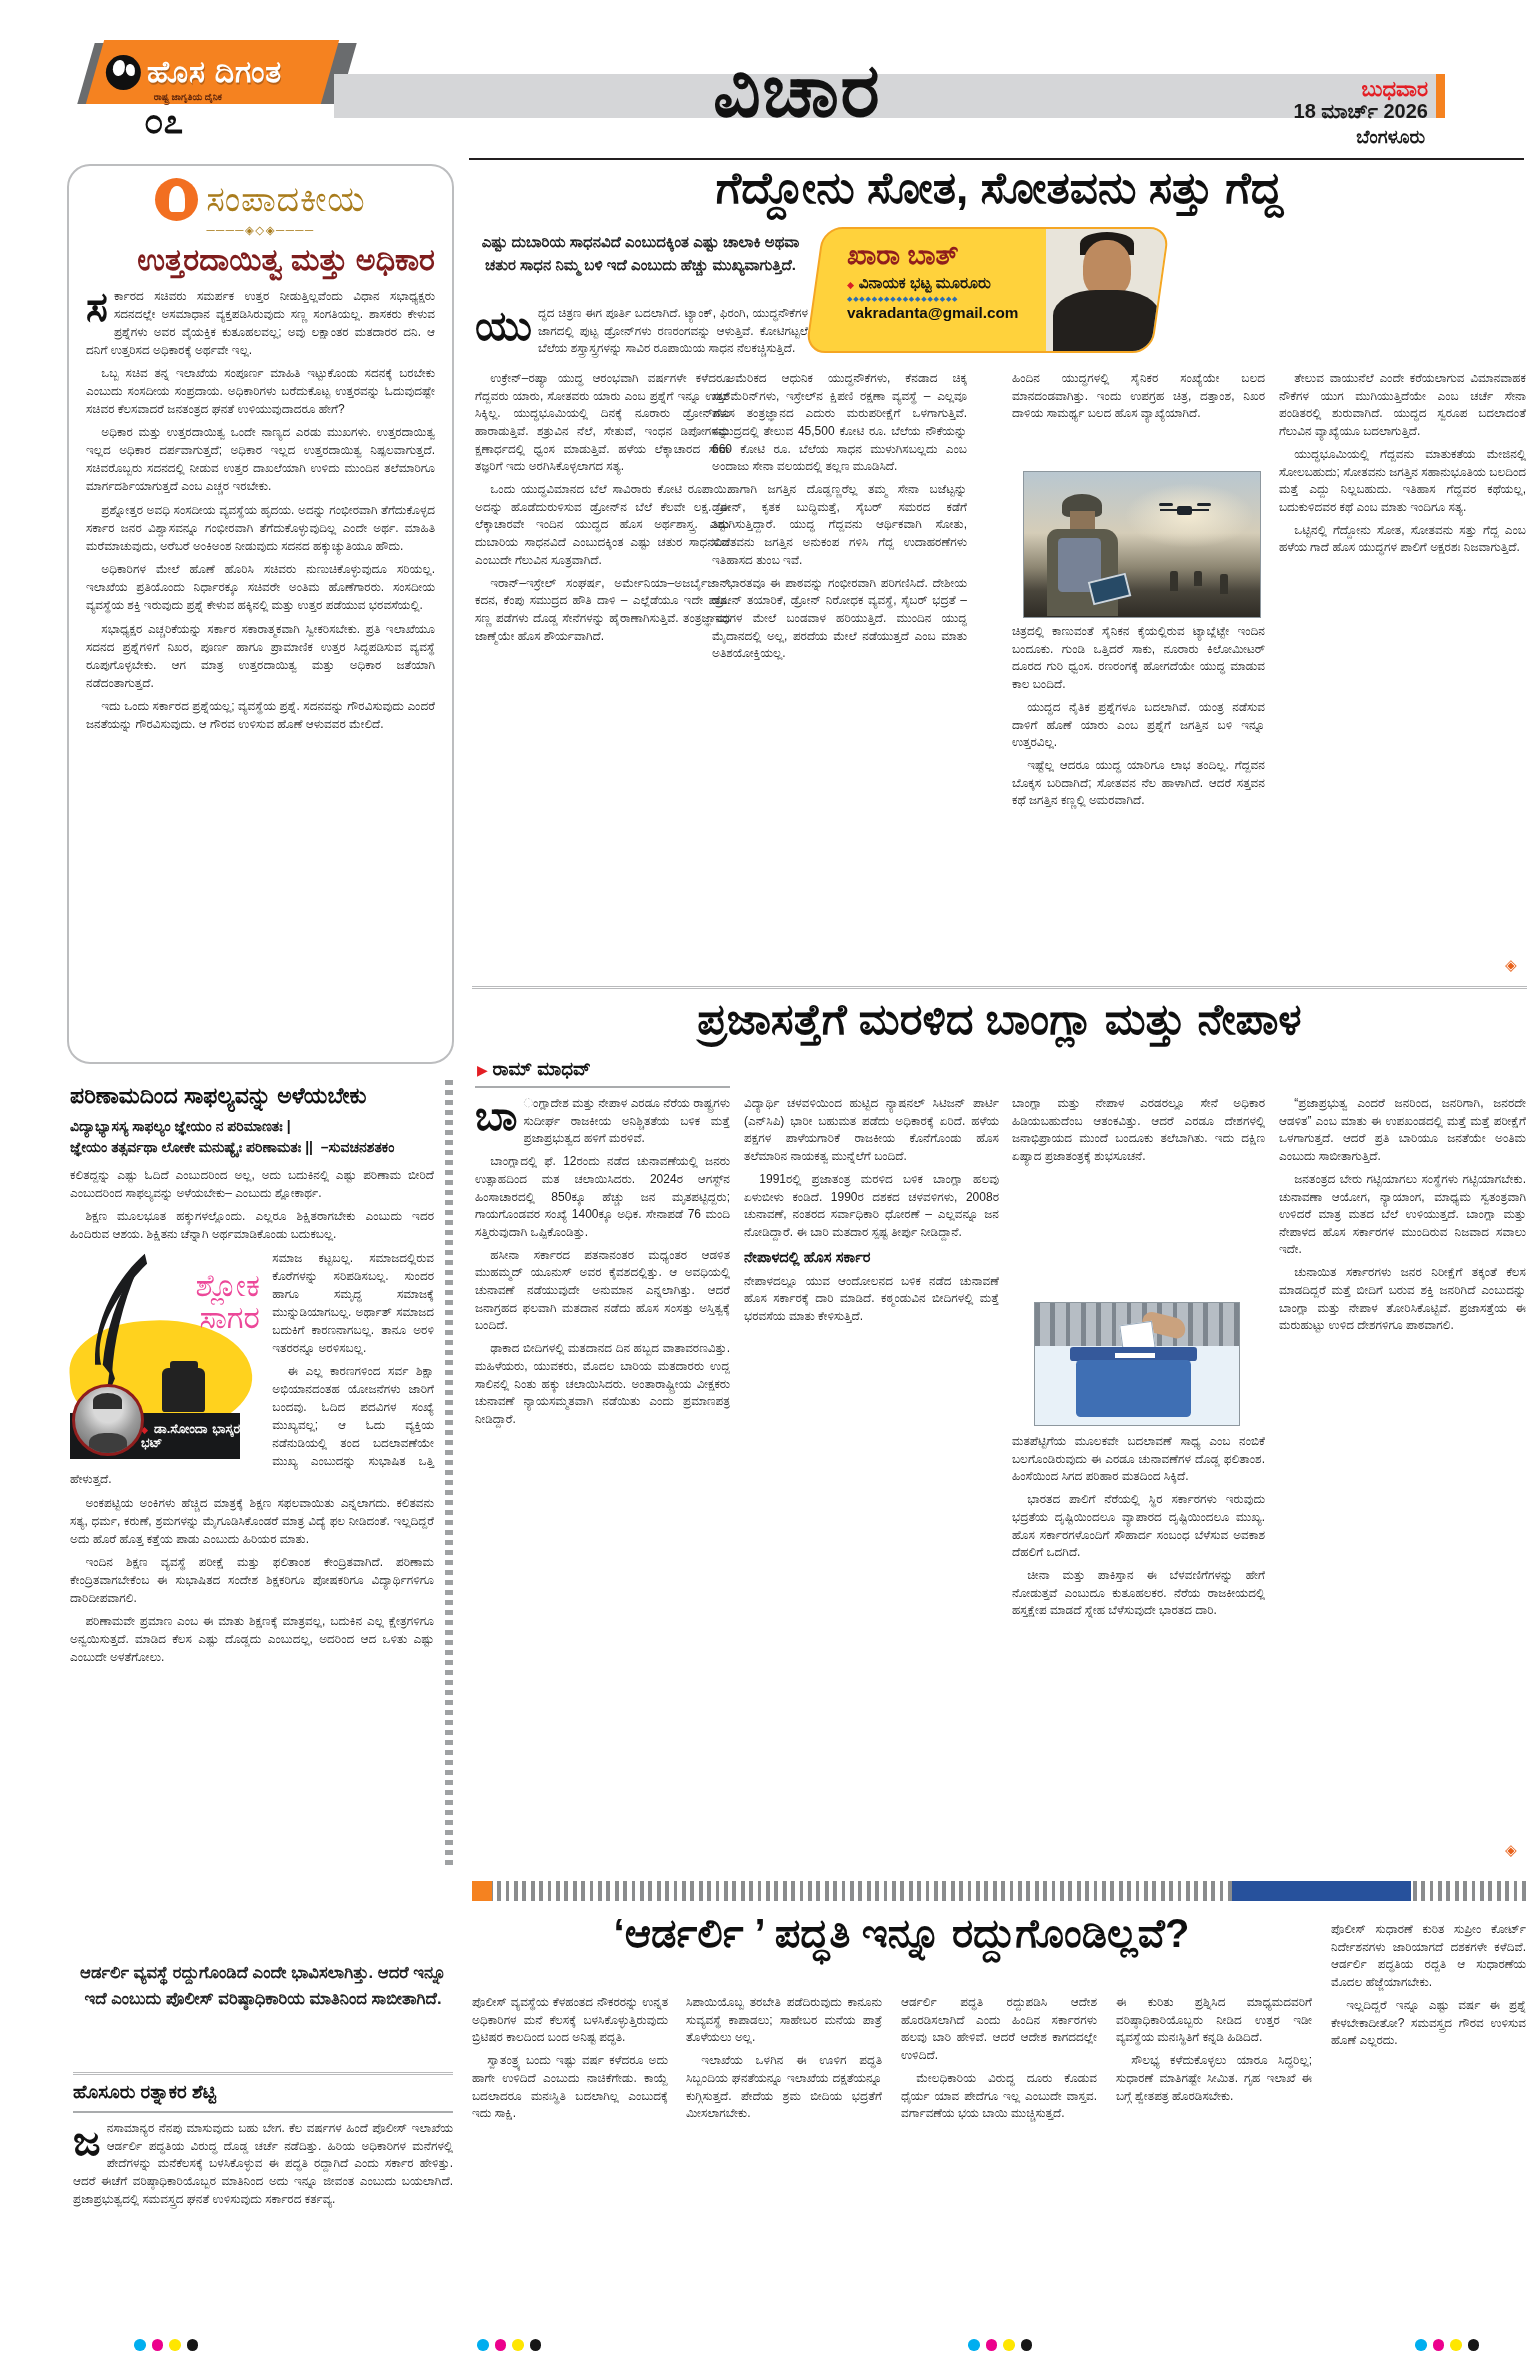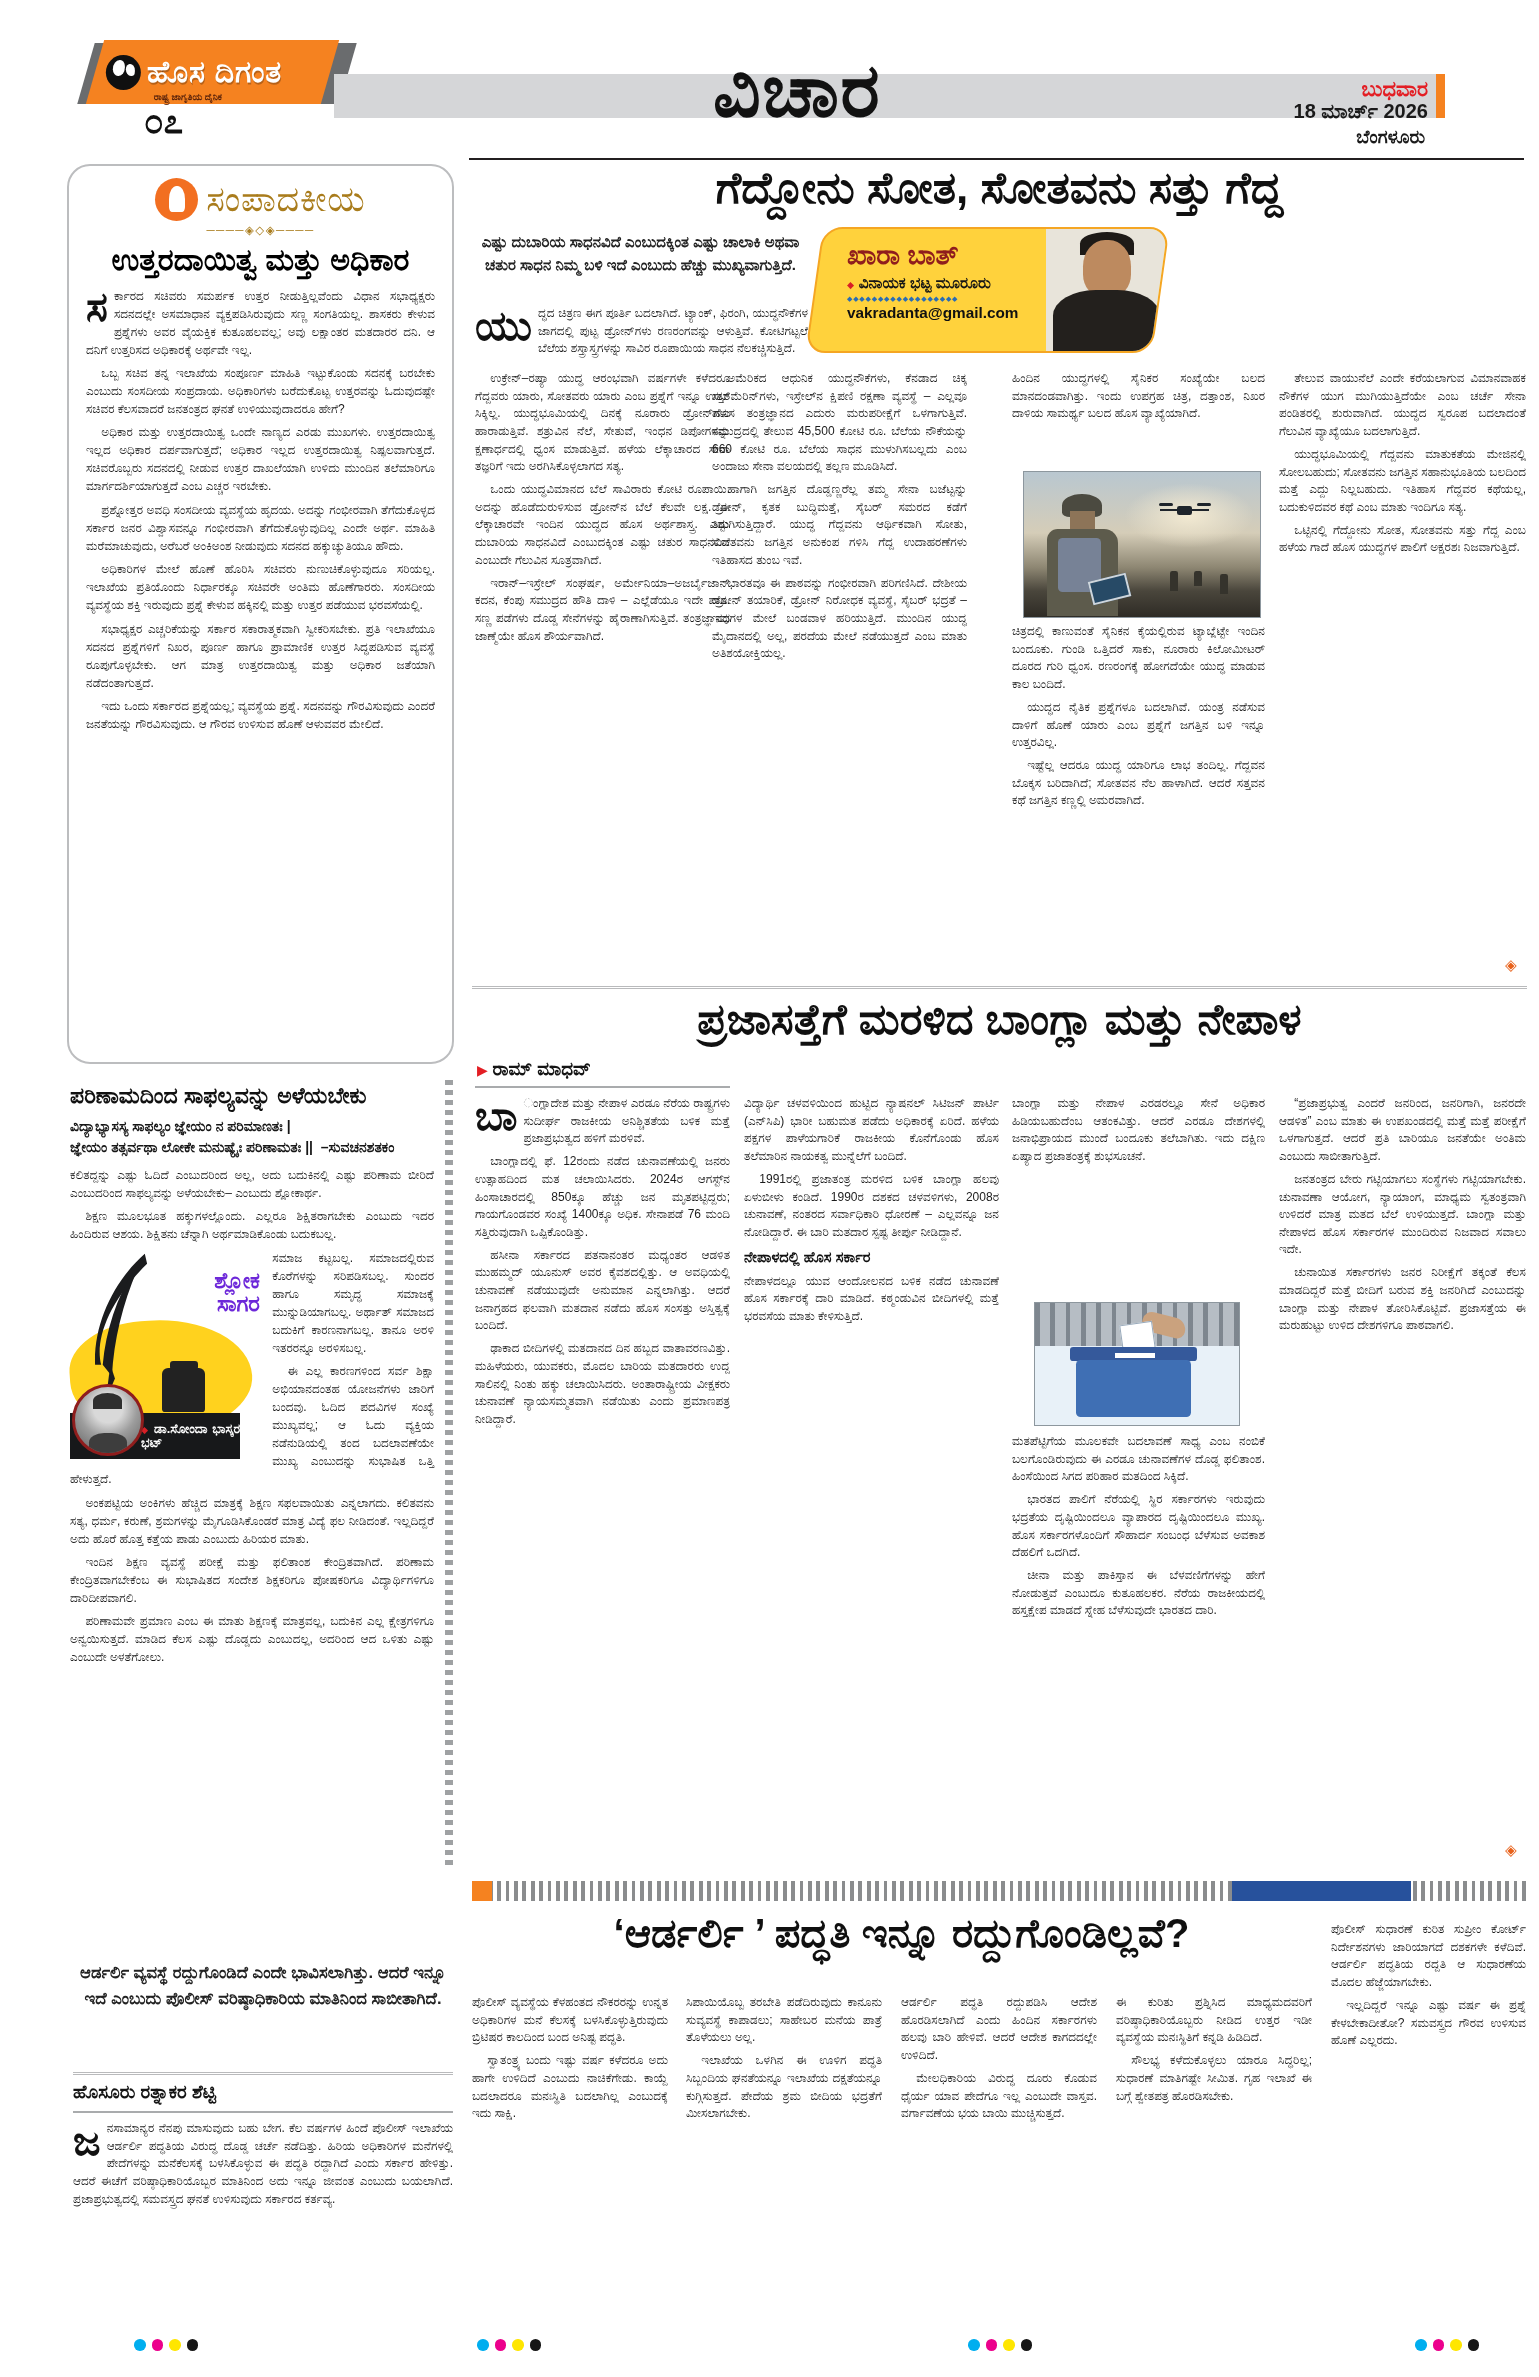--- a/index.html
+++ b/index.html
@@ -32,34 +32,34 @@
   .dropcap{float:left;font-size:41px;line-height:.8;font-weight:800;padding:4.6px 6.1px 0 0;color:#111;}
   .headline{position:absolute;text-align:center;font-weight:900;color:#101010;line-height:1.12;}
   
   .ed-box{left:67px;top:164px;width:387px;height:900px;border:2.3px solid #bcbdbf;border-radius:23px;
           box-sizing:border-box;padding:12.3px 17px;}
   .ed-head{display:flex;align-items:center;justify-content:center;gap:7.7px;}
   .ed-logo{width:43px;height:43px;border-radius:50%;background:#f26f21;position:relative;flex:none;}
   .ed-logo::before{content:"";position:absolute;left:14px;top:7.7px;width:15.3px;height:26px;background:#fff;border-radius:50% 50% 20% 20%;}
   .ed-title{font-size:35px;font-weight:400;color:#a97c1c;letter-spacing:0.8px;}
   .ed-ornament{text-align:center;color:#a97c1c;font-size:11.5px;letter-spacing:1.5px;margin:1.5px 0 6.1px;}
-  .ed-headline{text-align:center;font-size:30px;font-weight:900;color:#000000;margin:1.5px 0 10.7px;line-height:1.1;}
+  .ed-headline{text-align:right;font-size:30px;font-weight:900;color:#7f1d1d;margin:1.5px 0 10.7px;line-height:1.1;}
   .ed-body{text-align:justify;font-size:12px;line-height:1.5;}
   
   .sh-box{left:67px;top:1075px;width:387px;height:800px;box-sizing:border-box;padding:7.7px 20px 7.7px 3.1px;}
   .sh-stripe{position:absolute;right:1.5px;top:4.6px;bottom:4.6px;width:7.7px;
              background:repeating-linear-gradient(180deg,#9fa1a3 0 4.6px,#fff 4.6px 10px);}
   .sh-headline{font-size:22px;font-weight:900;color:#111;margin:0 0 7.7px;}
   .sh-shloka{font-size:14px;font-weight:800;line-height:1.5;color:#161616;}
   .sh-src{font-weight:800;}
   .sh-body{margin-top:7.7px;text-align:justify;font-size:12px;line-height:1.5;}
   .sh-logo{float:left;width:193px;height:206px;margin:4.6px 9.2px 3.1px 0;position:relative;}
   .sh-blob{position:absolute;left:0;right:10.7px;top:67px;bottom:26px;background:#ffd21e;
            border-radius:45% 60% 50% 55%;transform:rotate(-4deg);}
-  .sh-title{position:absolute;right:3.1px;top:17px;text-align:right;font-size:22px;font-weight:700;color:#6d28d9;line-height:1.02;}
+  .sh-title{position:absolute;right:3.1px;top:17px;text-align:right;font-size:31px;font-weight:400;color:#ec4899;line-height:1.02;}
   .sh-strip{position:absolute;left:0;right:23px;bottom:0;height:46px;background:#17181a;color:#fff;
             display:flex;align-items:center;padding-left:71px;box-sizing:border-box;font-size:12.7px;font-weight:800;line-height:1.15;}
   .sh-avatar{position:absolute;left:1.5px;bottom:3.1px;width:66px;height:66px;border-radius:50%;border:3.1px solid #8f1d1d;
              background:radial-gradient(circle at 50% 32%,#d9d9d9 0 26%,#9d9d9d 52%,#5c5c5c 100%);z-index:2;overflow:hidden;}
   .sh-avatar::before{content:"";position:absolute;left:18.4px;top:6.1px;width:29px;height:15.3px;background:#2f2f2f;border-radius:50% 50% 0 0;}
   .sh-avatar::after{content:"";position:absolute;left:14px;bottom:-3.1px;width:38px;height:23px;background:#3d3d3d;border-radius:40% 40% 0 0;}
   .sh-ink{position:absolute;left:92px;top:115px;width:43px;height:44px;background:#222;border-radius:6.1px 6.1px 3.1px 3.1px;}
   .sh-ink::before{content:"";position:absolute;left:7.7px;top:-7.7px;width:28px;height:9.2px;background:#222;border-radius:3.1px;}
   .red-dia{color:#d81f26;font-size:9.2px;margin-right:4.6px;}
   

